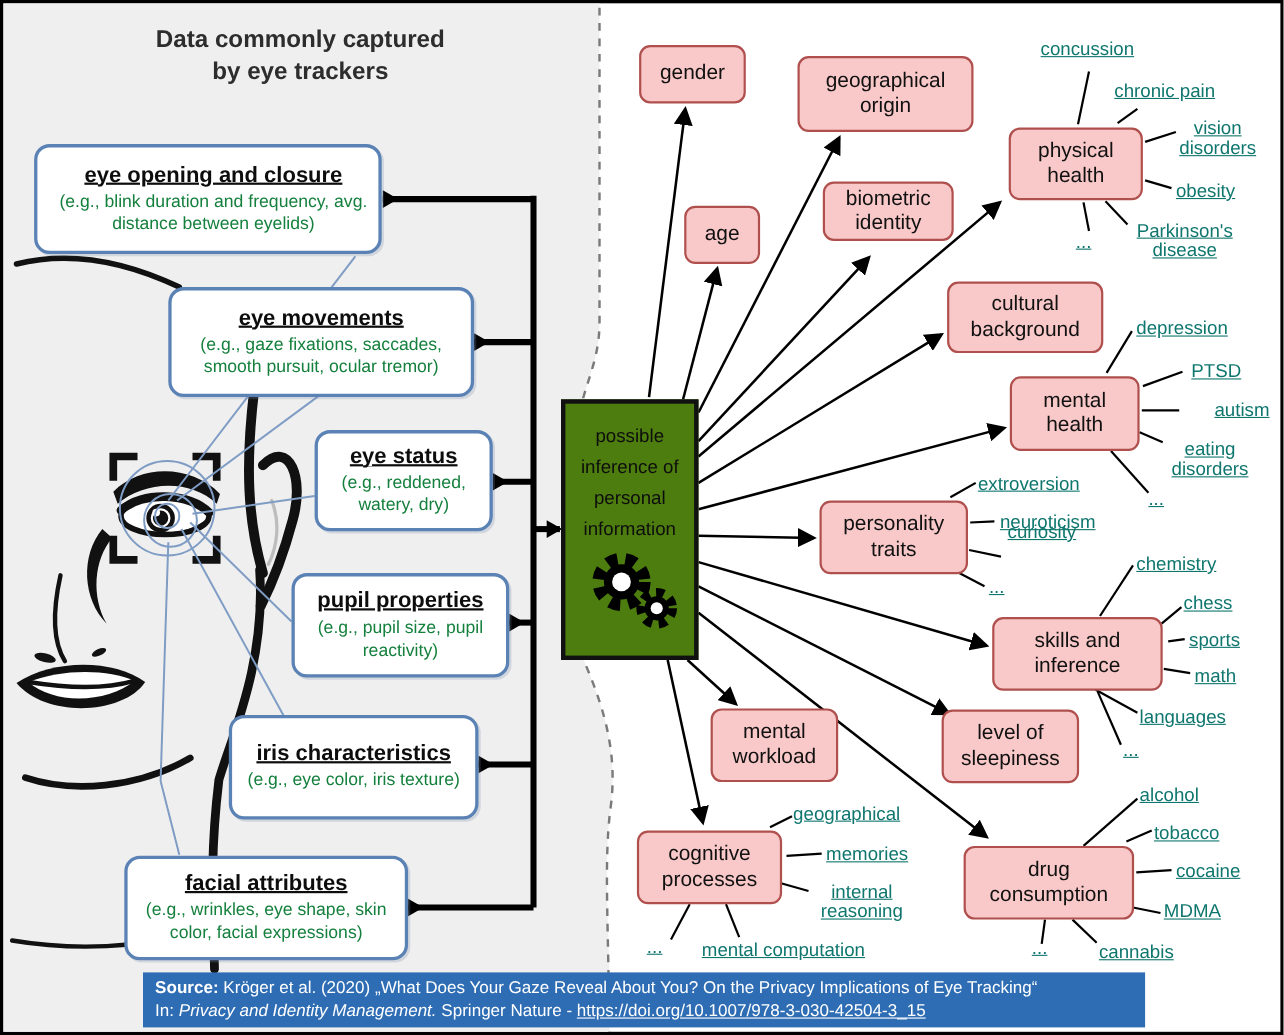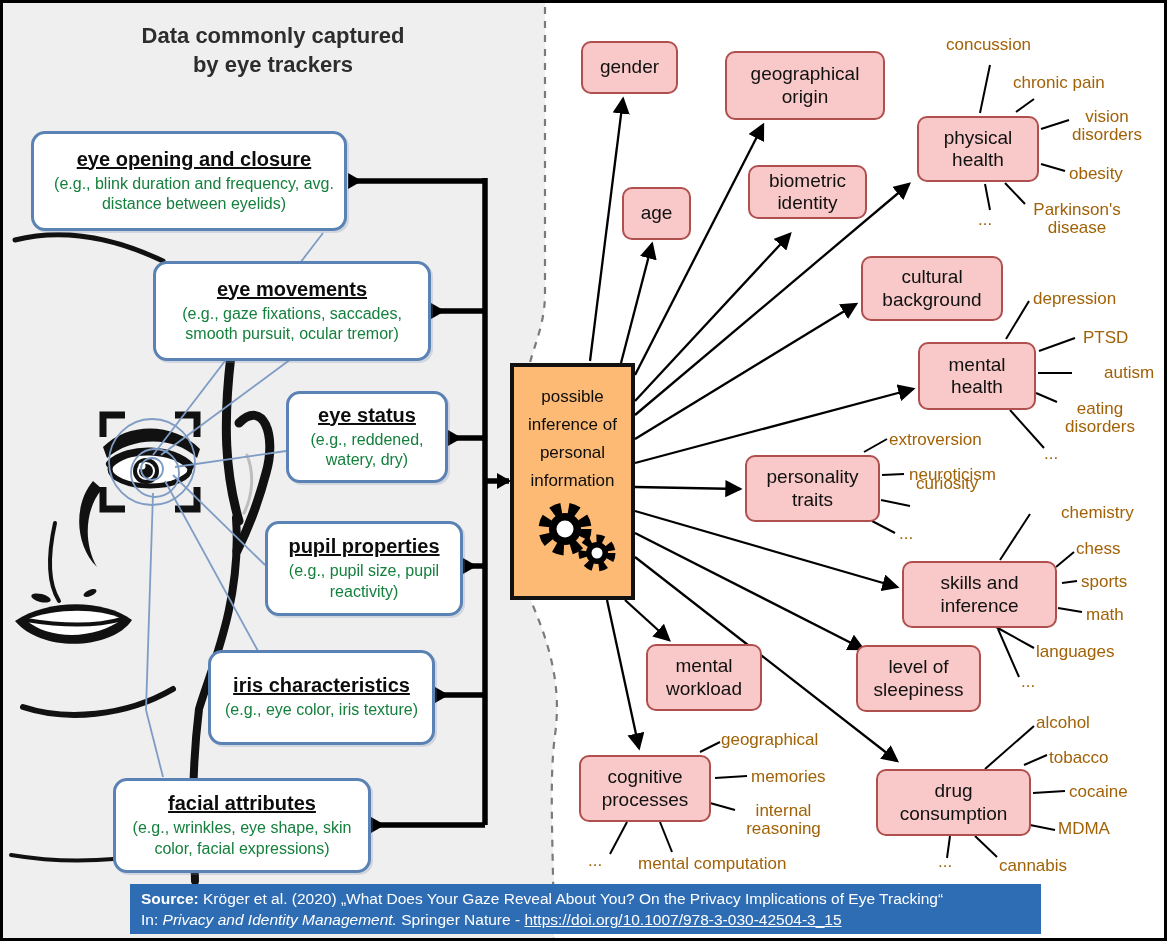--- a/index.html
+++ b/index.html
@@ -2,25 +2,25 @@
 <html><head>
 <meta charset="utf-8">
 <style>
   html,body{margin:0;padding:0;background:#fff;font-family:"Liberation Sans",sans-serif;}
   .stage{position:relative;width:1167px;height:941px;background:#ffffff;border:3px solid #000000;box-sizing:border-box;overflow:hidden;}
   .art{position:absolute;left:0;top:0;width:1167px;height:941px;}
   .title{position:absolute;left:95px;top:18px;width:350px;text-align:center;font-size:22px;font-weight:bold;color:#2d2d2d;line-height:1.32;}
   .lbox{position:absolute;background:#ffffff;border:3px solid #5b82b5;border-radius:14px;box-sizing:border-box;text-align:center;padding:7px 10px;display:flex;flex-direction:column;justify-content:center;box-shadow:2px 2px 0 rgba(120,140,170,.25);}
   .lbox-title{font-size:20px;font-weight:bold;text-decoration:underline;color:#0d0d0d;}
   .lbox-desc{font-size:16px;color:#15803d;line-height:1.28;margin-top:3px;}
-  .cbox{position:absolute;left:507px;top:360px;width:125px;height:237px;background:#fdba74;border:4px solid #111;box-sizing:border-box;text-align:center;}
+  .cbox{position:absolute;left:507px;top:360px;width:125px;height:237px;background:#4d7c0f;border:4px solid #111;box-sizing:border-box;text-align:center;}
   .cbox-label{margin-top:16px;font-size:17px;color:#0d0d0d;line-height:1.65;padding:0 6px;}
   .cbox-gears{margin-top:2px;}
   .pbox{position:absolute;background:#f9c8c8;border:2.5px solid #b0504e;border-radius:10px;box-sizing:border-box;display:flex;align-items:center;justify-content:center;text-align:center;font-size:19px;color:#111;line-height:1.18;padding:3px 7px;}
-  .leaf{position:absolute;font-size:17px;color:#a16207;white-space:nowrap;line-height:1.05;}
+  .leaf{position:absolute;font-size:17px;color:#0f766e;white-space:nowrap;line-height:1.05;text-decoration:underline;}
   .leaf.wrap{white-space:normal;text-align:center;}
   .source{position:absolute;left:127px;top:881px;width:911px;height:50px;background:#2e6db4;color:#fff;font-size:15.5px;line-height:1.38;padding:4px 11px;box-sizing:border-box;}
   .src-bold{font-weight:bold;}
   .src-italic{font-style:italic;}
   .src-link{color:#fff;text-decoration:underline;cursor:pointer;}
 </style>
 </head>
 <body>
 
 <div class="stage">
@@ -257,21 +257,21 @@
   <div class="leaf" style="left:1080px;top:326px;">PTSD</div>
   <div class="leaf" style="left:1073px;top:361px;margin-left:28px;">autism</div>
   <div class="leaf wrap" style="left:1053px;top:397px;width:88px;">eating disorders</div>
   <div class="leaf" style="left:1041px;top:442px;">...</div>
 
   <div class="leaf" style="left:886px;top:428px;">extroversion</div>
   <div class="leaf" style="left:906px;top:463px;">neuroticism</div>
   <div class="leaf" style="left:913px;top:472px;">curiosity</div>
   <div class="leaf" style="left:896px;top:522px;">...</div>
 
-  <div class="leaf" style="left:1030px;top:501px;margin-left:28px;">chemistry</div>
+  <div class="leaf" style="left:1030px;top:501px;">chemistry</div>
   <div class="leaf" style="left:1073px;top:537px;">chess</div>
   <div class="leaf" style="left:1078px;top:570px;">sports</div>
   <div class="leaf" style="left:1083px;top:603px;">math</div>
   <div class="leaf" style="left:1033px;top:640px;">languages</div>
   <div class="leaf" style="left:1018px;top:670px;">...</div>
 
   <div class="leaf" style="left:718px;top:728px;">geographical</div>
   <div class="leaf" style="left:748px;top:765px;">memories</div>
   <div class="leaf wrap" style="left:733px;top:799px;width:95px;">internal reasoning</div>
   <div class="leaf" style="left:635px;top:852px;">mental computation</div>

